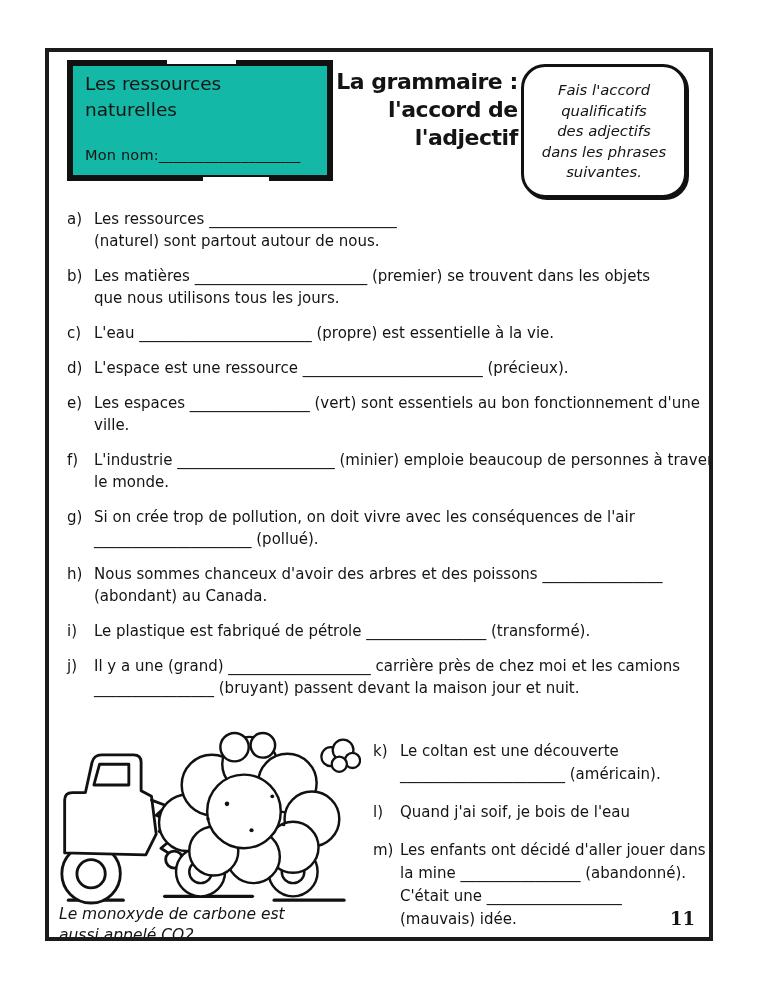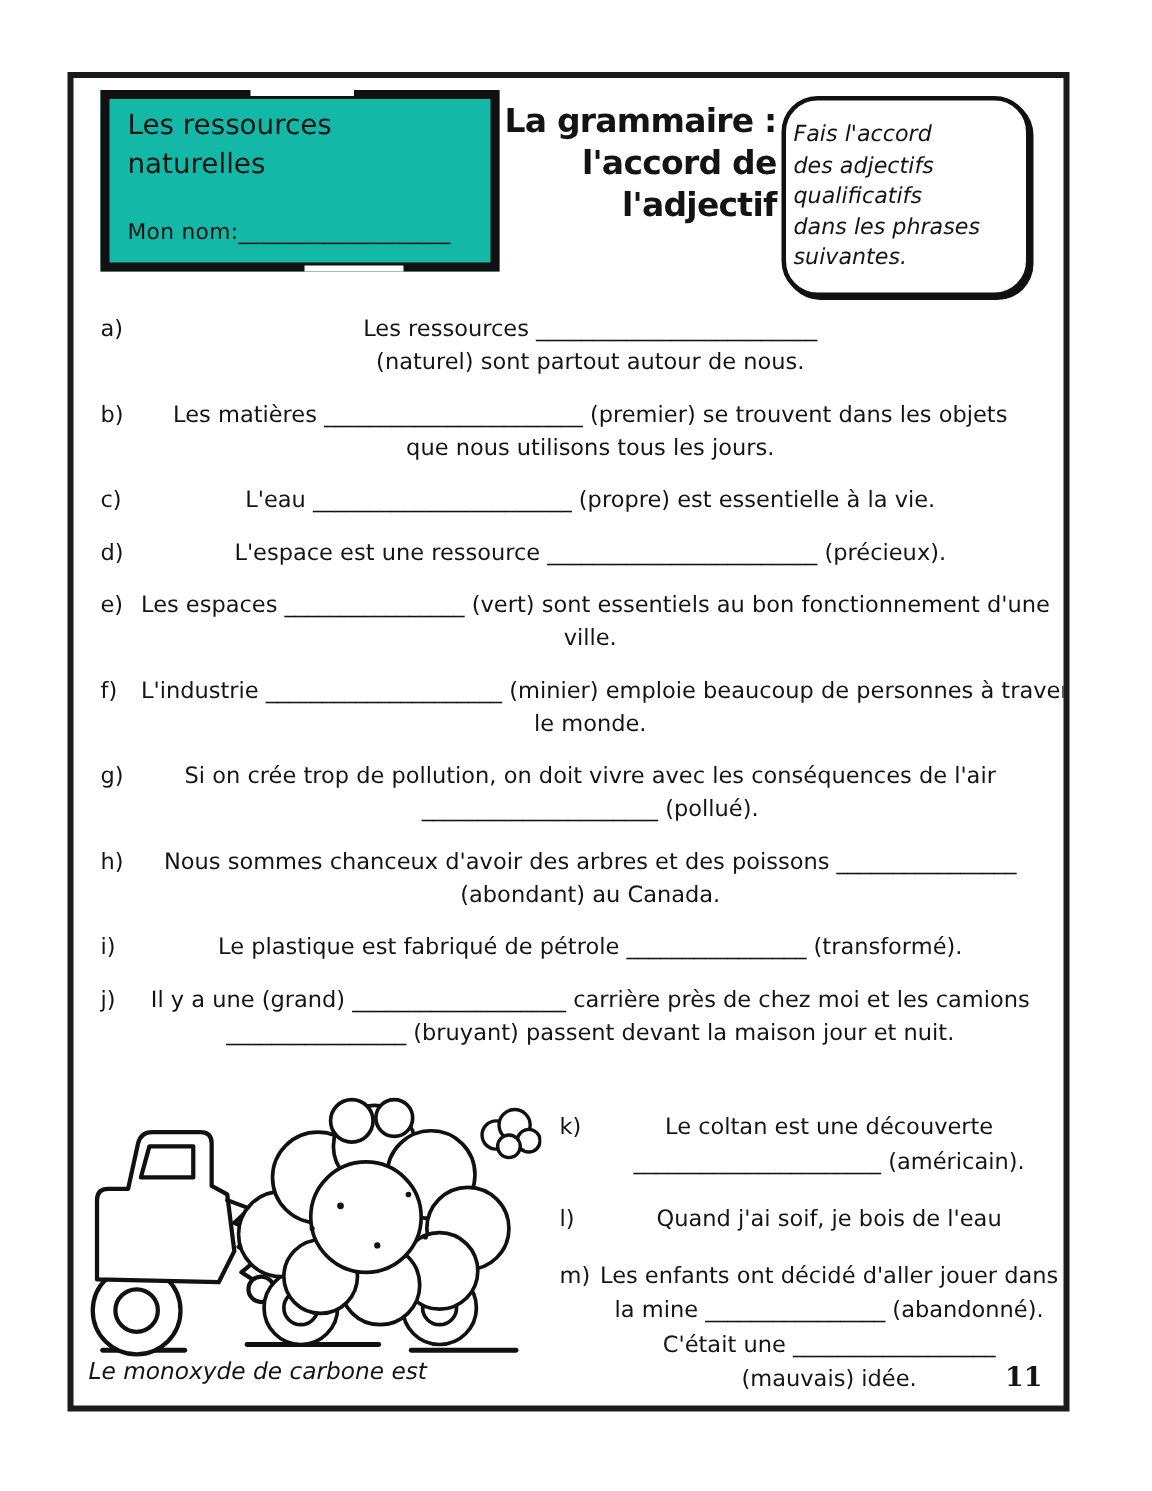--- a/index.html
+++ b/index.html
@@ -26,28 +26,28 @@
   }
   .unit-title{font-size:18.5px;line-height:26px;}
   .name-line{font-size:14.5px;line-height:22px;margin-top:21px;letter-spacing:0.2px;white-space:nowrap;}
   .title-block{
     text-align:right;font-weight:bold;font-size:22px;line-height:28px;
     margin-top:8px;letter-spacing:-0.5px;flex:none;
   }
   .instr-box{
     width:150px;flex:none;border:3px solid #111;border-radius:24px;
     box-shadow:2px 2px 0 #111;background:#fff;
-    font-style:italic;text-align:left;font-size:14.8px;line-height:20.5px;
+    font-style:italic;text-align:center;font-size:14.8px;line-height:20.5px;
     padding:13px 5px 12px;margin-top:4px;margin-right:6px;
   }
   
   .items{margin-top:10px;font-size:15px;line-height:22px;}
   .item{display:flex;margin-bottom:13px;}
   .item-label{width:27px;flex:none;}
-  .item-lines{flex:1;min-width:0;text-align:center;}
+  .item-lines{flex:1;min-width:0;}
   .item-line{white-space:nowrap;}
   
   .bottom{display:flex;margin-top:2px;}
   .figure{width:302px;flex:none;text-align:left;margin-left:-8px;}
   .figure svg{display:block;}
   .caption{font-style:italic;font-size:15.5px;line-height:21px;margin-top:-4px;}
   .right-items{flex:1;padding-left:12px;padding-top:18px;font-size:15px;line-height:23px;}
   .right-items .item{margin-bottom:15px;}
   .page-number{
     position:absolute;right:14px;bottom:8px;
@@ -69,22 +69,22 @@
     </div>
 
     <div class="title-block" id="title-block">
         <div>La grammaire :</div>
         <div>l'accord de</div>
         <div>l'adjectif</div>
       </div>
 
     <div class="instr-box" id="instr-box">
         <div>Fais l'accord</div>
+        <div>qualificatifs</div>
         <div>des adjectifs</div>
-        <div>qualificatifs</div>
         <div>dans les phrases</div>
         <div>suivantes.</div>
       </div>
 
   </div>
 
   <div class="items" id="items-main">
       <div class="item">
         <span class="item-label">a)</span>
         <div class="item-lines">
@@ -198,20 +198,21 @@
         <g fill="#111" stroke="none">
           <circle cx="178" cy="96" r="2.4"></circle>
           <circle cx="226" cy="88" r="2"></circle>
           <circle cx="204" cy="124" r="2.2"></circle>
           <circle cx="158" cy="112" r="1.8"></circle>
           <circle cx="238" cy="118" r="1.8"></circle>
         </g>
       </svg>
       <div class="caption" id="figure-caption">
           <div>Le monoxyde de carbone est</div>
+          <div>aussi appelé CO2.</div>
         </div>
     </div>
 
     <div class="right-items items" id="items-right">
         <div class="item">
           <span class="item-label">k)</span>
           <div class="item-lines">
             <div class="item-line">Le coltan est une découverte</div>
             <div class="item-line">______________________ (américain).</div>
           </div>

